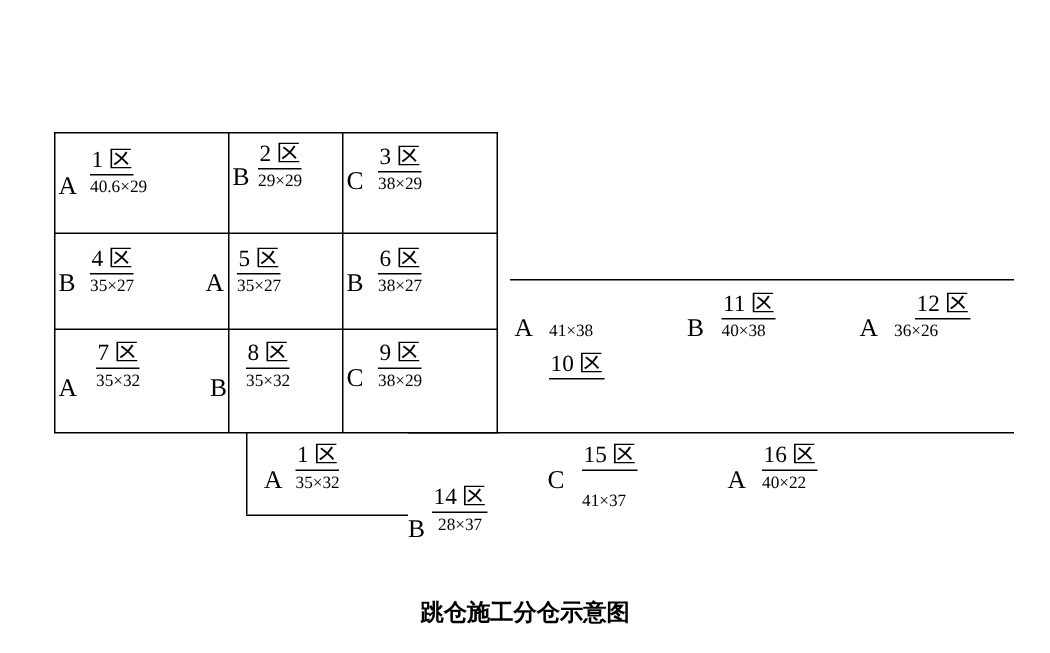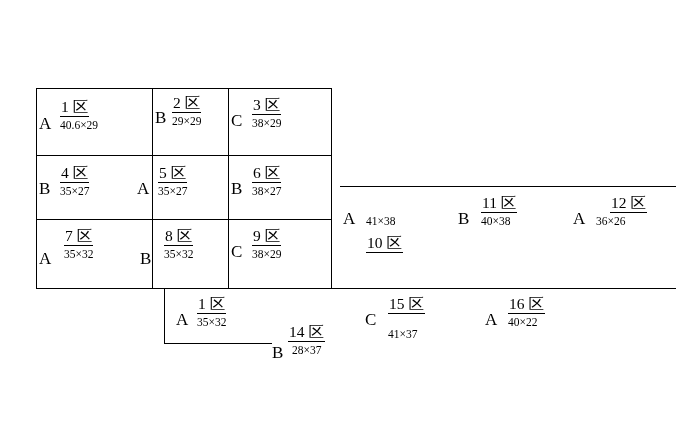--- a/index.html
+++ b/index.html
@@ -207,14 +207,15 @@
     </div>
 
     <div class="cell" style="left:485px; top:213px; width:110px; height:50px;">
       <span class="letter" style="left:0px; top:17px;">A</span>
       <span class="numbox" style="left:23px; top:2px;">16 区</span>
       <span class="dims" style="left:23px; top:23px;">40×22</span>
     </div>
 
   </div>
 
+  <div class="caption">跳仓施工分仓示意图</div>
 
 </div>
 
 </body></html>

